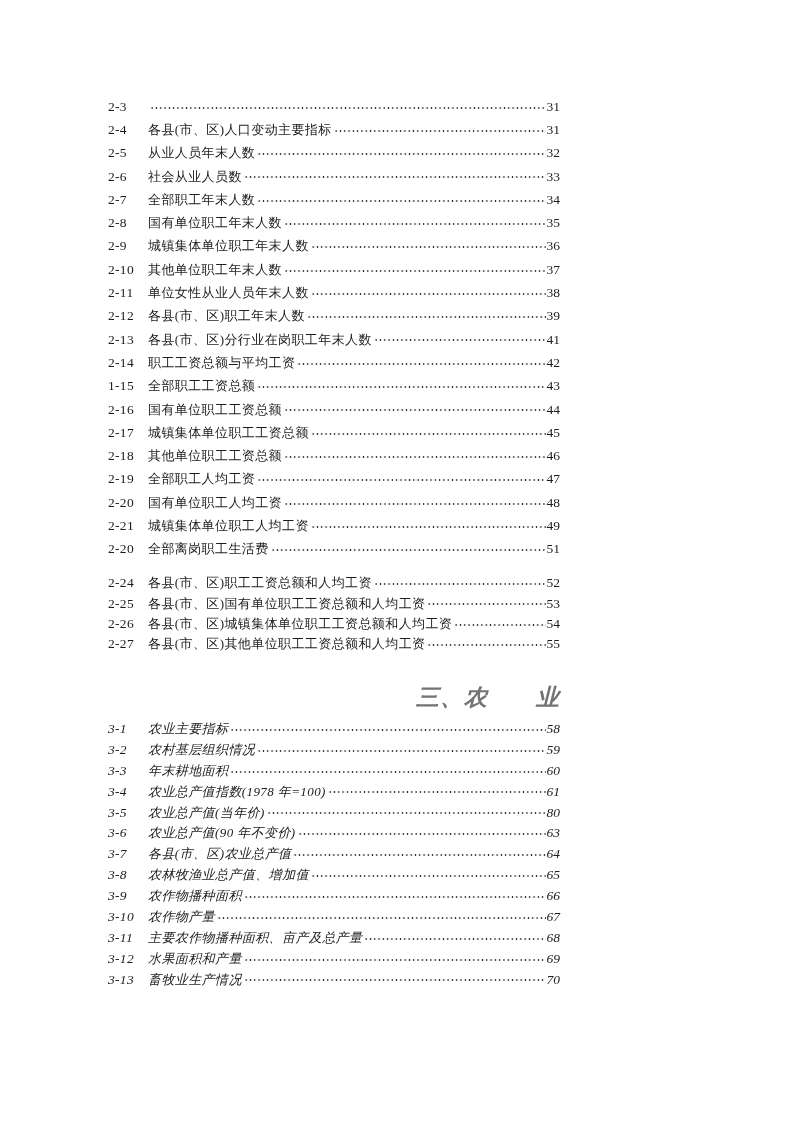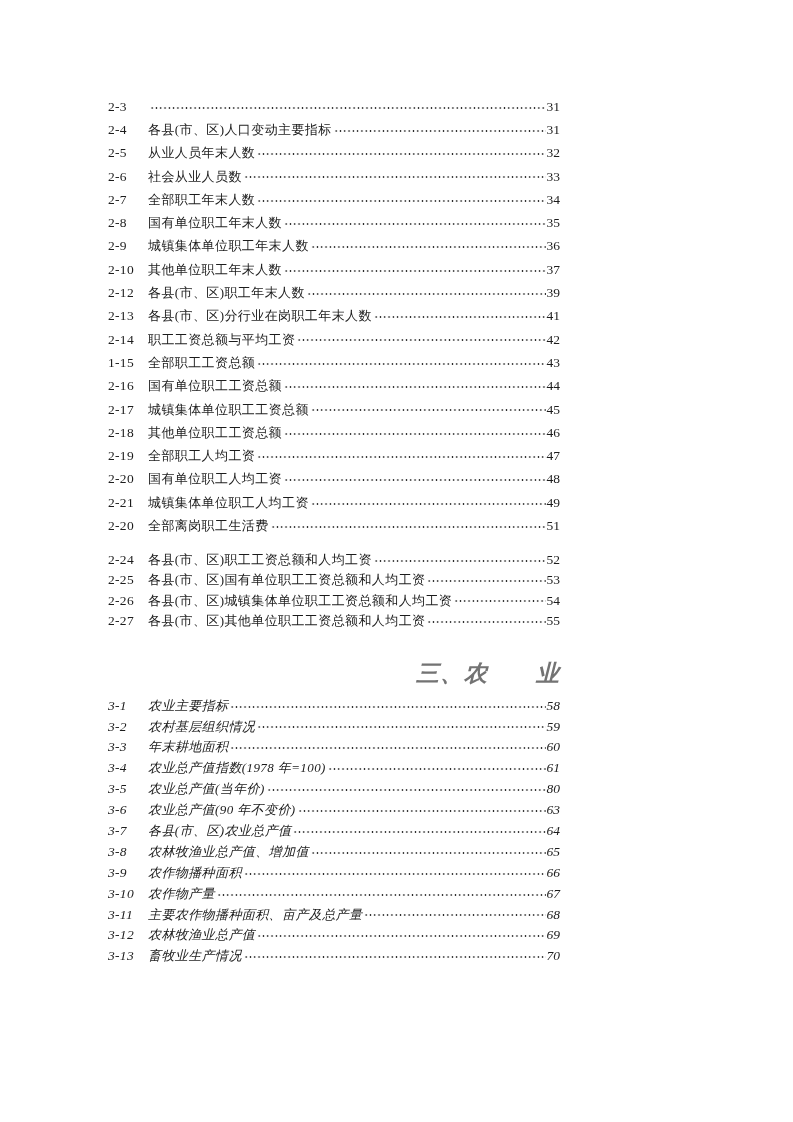--- a/index.html
+++ b/index.html
@@ -115,20 +115,26 @@
       <span class="leader"></span>
       <span class="page">36</span>
     </div>
       <div class="row">
       <span class="no">2-10</span>
       <span class="title">其他单位职工年末人数</span>
       <span class="leader"></span>
       <span class="page">37</span>
     </div>
       <div class="row">
+      <span class="no">2-11</span>
+      <span class="title">单位女性从业人员年末人数</span>
+      <span class="leader"></span>
+      <span class="page">38</span>
+    </div>
+      <div class="row">
       <span class="no">2-12</span>
       <span class="title">各县(市、区)职工年末人数</span>
       <span class="leader"></span>
       <span class="page">39</span>
     </div>
       <div class="row">
       <span class="no">2-13</span>
       <span class="title">各县(市、区)分行业在岗职工年末人数</span>
       <span class="leader"></span>
       <span class="page">41</span>
@@ -282,21 +288,21 @@
       <span class="page">67</span>
     </div>
       <div class="row">
       <span class="no">3-11</span>
       <span class="title">主要农作物播种面积、亩产及总产量</span>
       <span class="leader"></span>
       <span class="page">68</span>
     </div>
       <div class="row">
       <span class="no">3-12</span>
-      <span class="title">农林牧渔业总产值</span>
+      <span class="title">水果面积和产量</span>
       <span class="leader"></span>
       <span class="page">69</span>
     </div>
       <div class="row">
       <span class="no">3-13</span>
       <span class="title">畜牧业生产情况</span>
       <span class="leader"></span>
       <span class="page">70</span>
     </div>
     </div>

